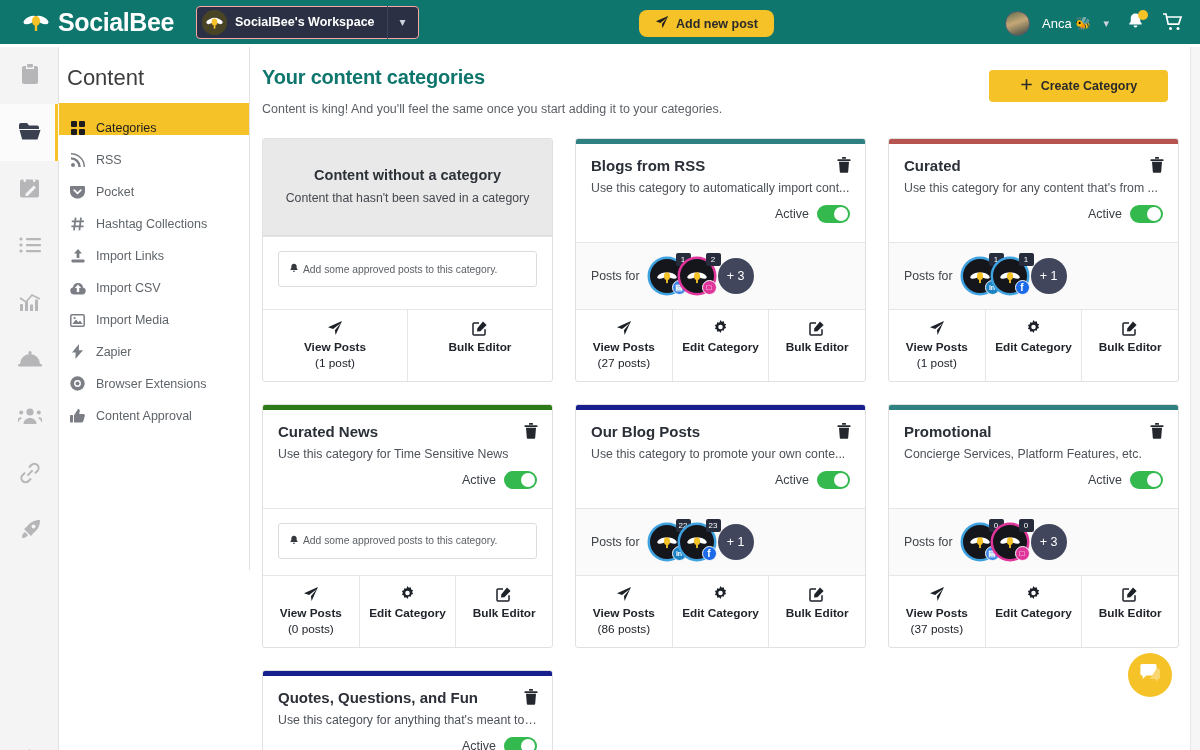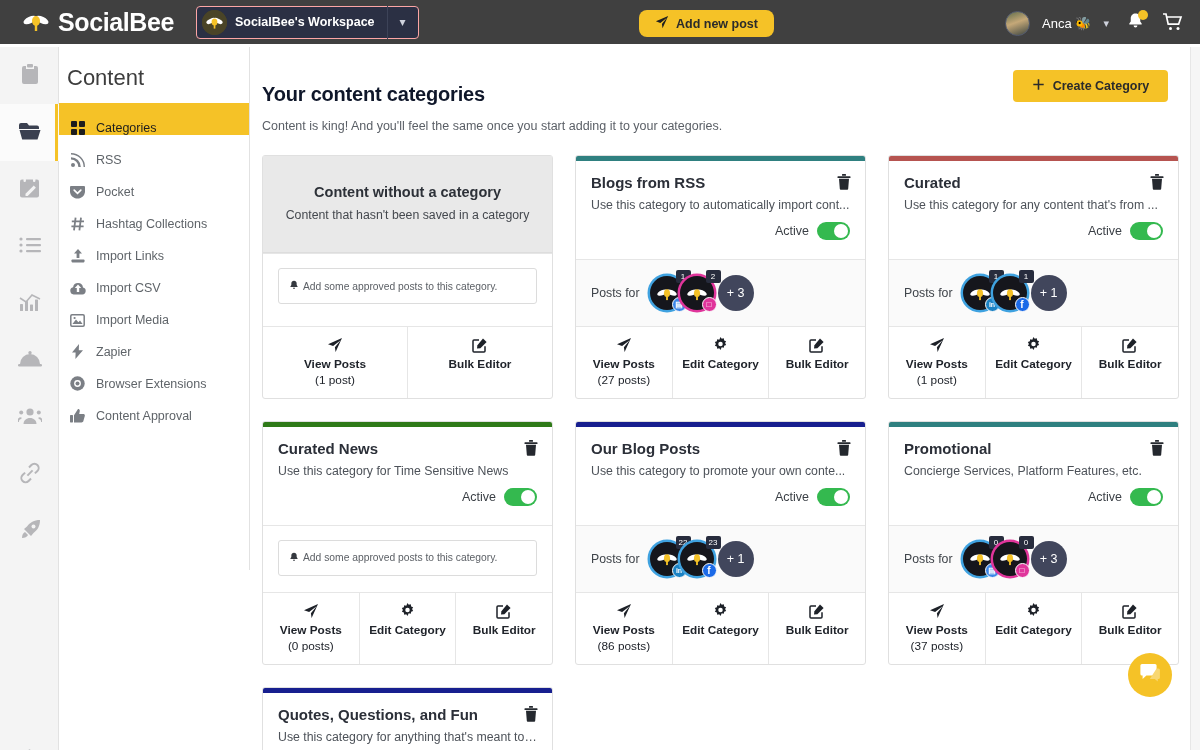--- a/index.html
+++ b/index.html
@@ -5,21 +5,21 @@
   * { box-sizing: border-box; margin: 0; padding: 0; }
   html, body {
     width: 1200px; height: 750px;
     font-family: "Liberation Sans", sans-serif;
     background: #ffffff; overflow: hidden;
   }
 
   
   .topbar {
     position: absolute; top: 0; left: 0; width: 1200px; height: 44px;
-    background: #404040; display: flex; align-items: center;
+    background: #0f766e; display: flex; align-items: center;
   }
   .brand { display: flex; align-items: center; gap: 8px; margin-left: 22px; }
   .brand-logo { width: 28px; height: 20px; position: relative; }
   .brand-text { color: #fff; font-size: 25px; font-weight: bold; letter-spacing: -0.4px; }
 
   .ws-chip {
     margin-left: 22px; height: 33px; display: flex; align-items: center;
     border: 1px solid #fca5a5; border-radius: 4px; background: #2b3044;
   }
   .ws-avatar {
@@ -81,24 +81,24 @@
   .nav-item.active { background: #f5c227; color: #1d1d1d; font-weight: normal; }
   .nav-ico { width: 17px; display: flex; align-items: center; justify-content: center; color: #7b7f85; }
   .nav-item.active .nav-ico { color: #1d1d1d; }
 
   
   .main {
     position: absolute; left: 250px; top: 47px; width: 940px; height: 703px;
     background: #fff; overflow: hidden;
   }
   .main-head { padding: 19px 0 0 12px; position: relative; }
-  .main-title { font-size: 20px; color: #0f172a; font-weight: bold; letter-spacing: -0.2px; margin-top: 17px; }
+  .main-title { font-size: 20px; color: #0f766e; font-weight: bold; letter-spacing: -0.2px; }
   .main-sub { font-size: 12.5px; color: #5a5f66; margin-top: 13px; }
   .create-btn {
-    position: absolute; right: 22px; top: 23px; width: 155px; height: 32px;
+    position: absolute; right: 22px; top: 23px; width: 179px; height: 32px;
     background: #f5c227; border: none; border-radius: 4px; cursor: pointer;
     display: flex; align-items: center; justify-content: center; gap: 8px;
     font-size: 12.5px; font-weight: bold; color: #2b2b2b;
     font-family: "Liberation Sans", sans-serif;
   }
 
   .grid {
     display: grid; grid-template-columns: repeat(3, 291px);
     gap: 22px 22px; padding: 22px 0 0 12px;
   }

